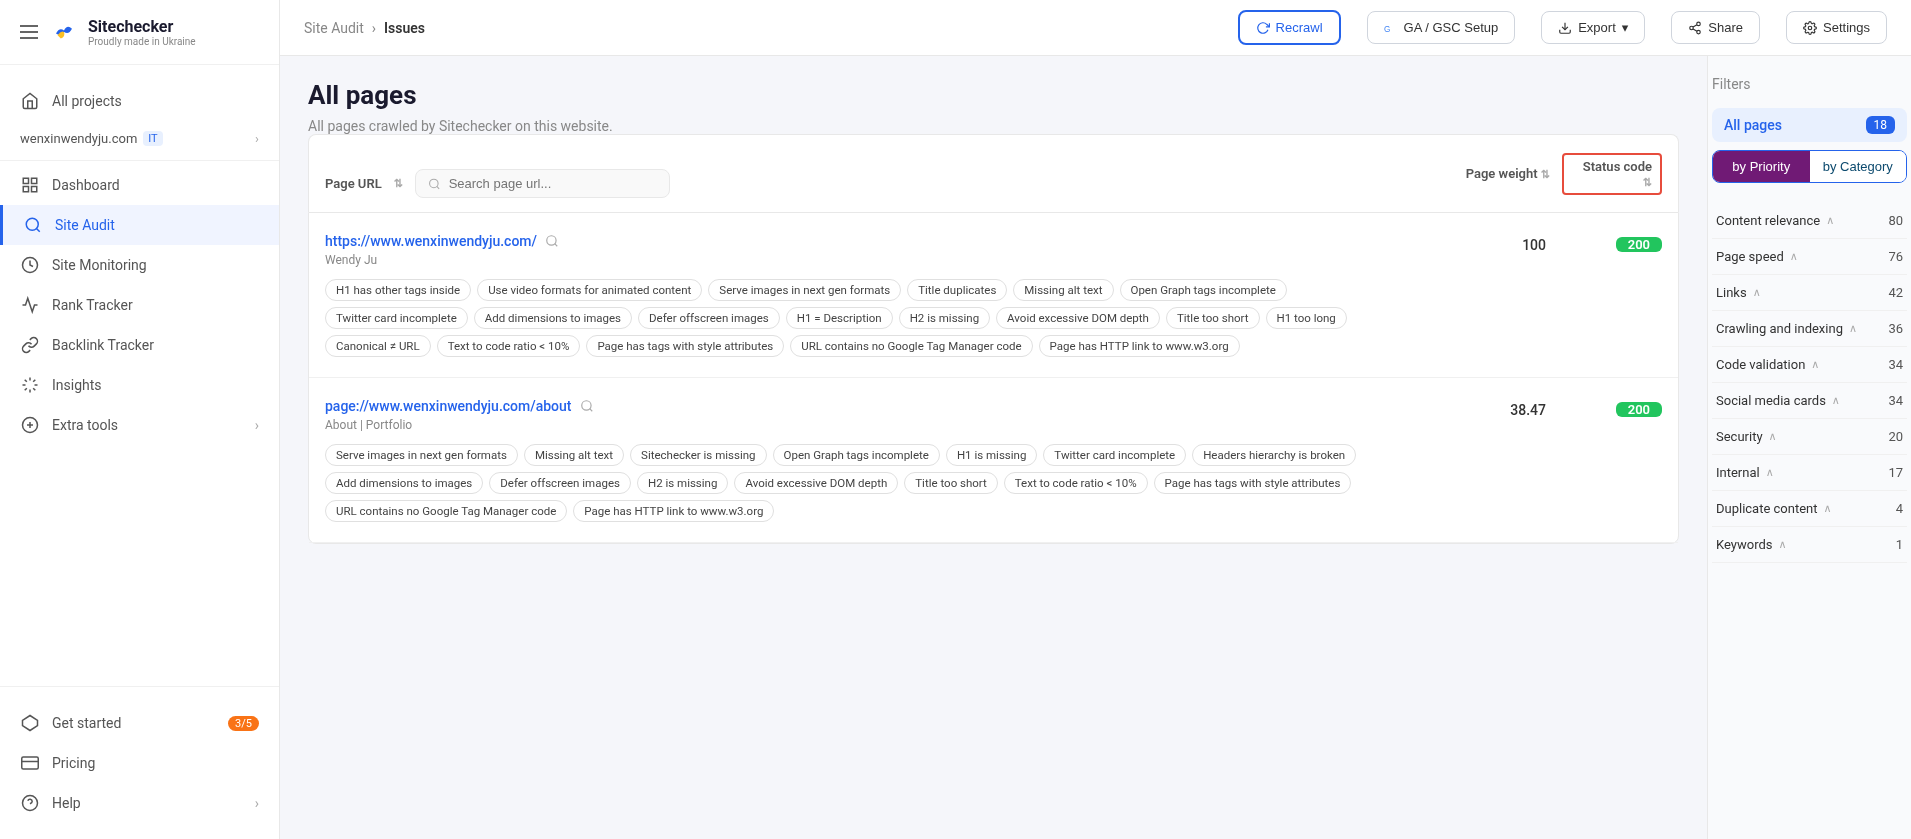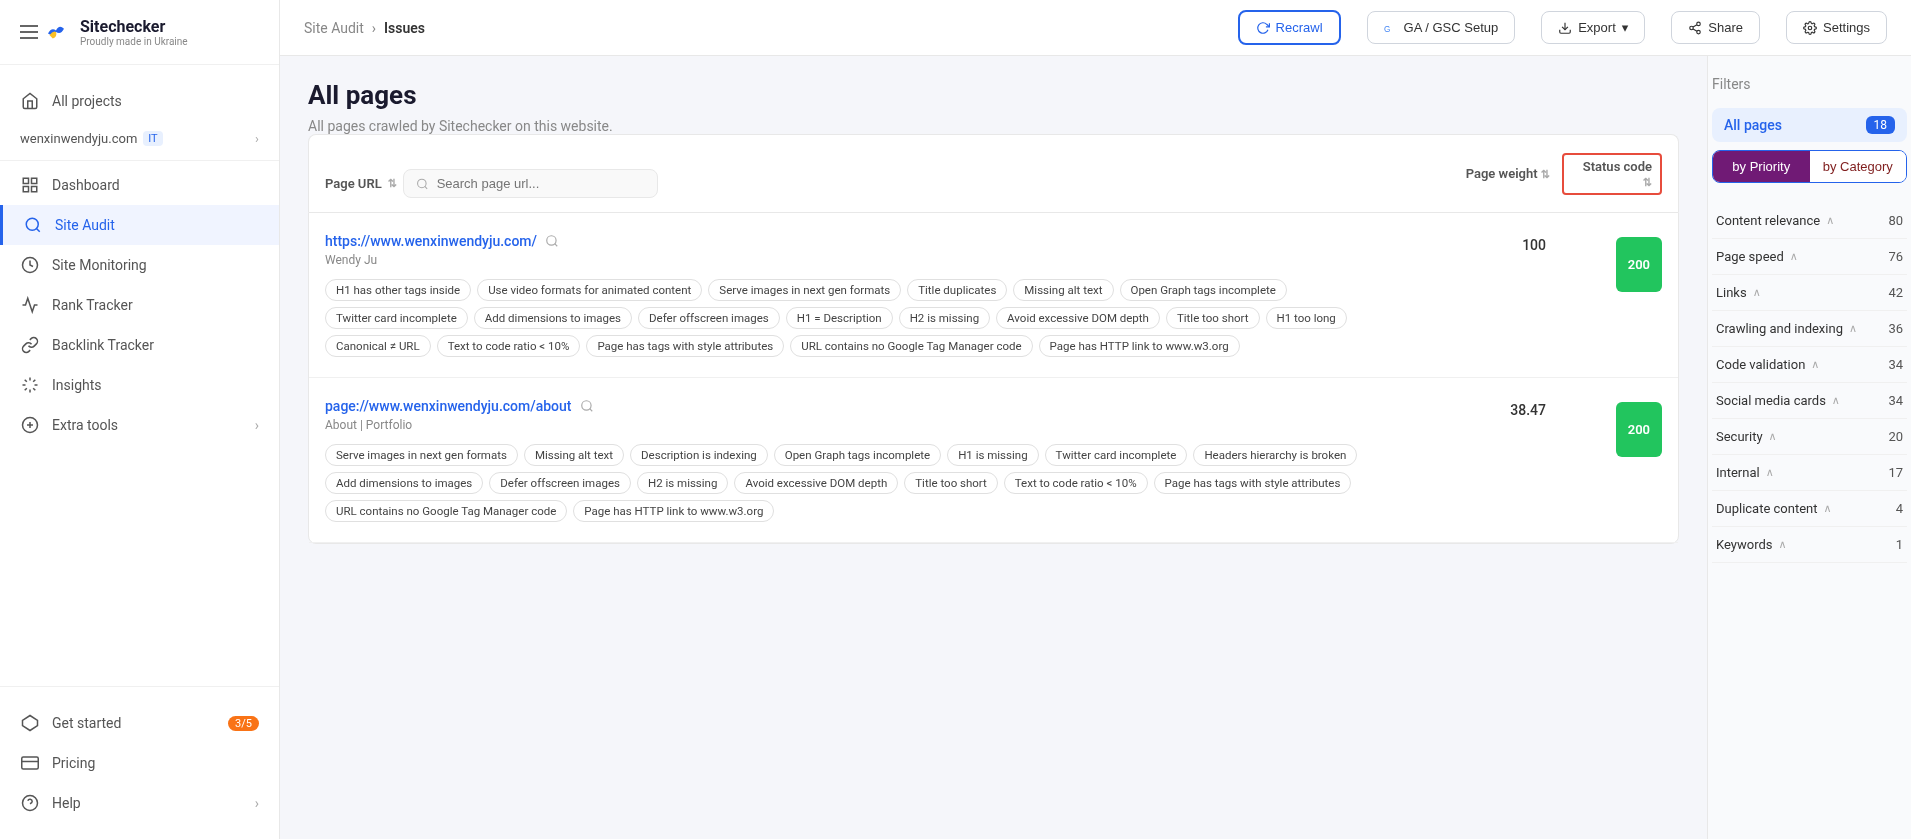--- a/index.html
+++ b/index.html
@@ -1,20 +1,20 @@
 <!DOCTYPE html>
 <html><head>
   <meta charset="utf-8">
   <style>
     * { box-sizing: border-box; margin: 0; padding: 0; }
     body { font-family: -apple-system, BlinkMacSystemFont, 'Segoe UI', Roboto, sans-serif; font-size: 13px; color: #333; background: #f5f6fa; display: flex; height: 100vh; overflow: hidden; }
 
     
     .sidebar { width: 280px; background: #fff; border-right: 1px solid #e8e8e8; display: flex; flex-direction: column; flex-shrink: 0; height: 100vh; }
-    .sidebar-header { padding: 16px 20px; display: flex; align-items: center; gap: 2px; border-bottom: 1px solid #f0f0f0; }
+    .sidebar-header { padding: 16px 20px; display: flex; align-items: center; gap: 10px; border-bottom: 1px solid #f0f0f0; }
     .hamburger { display: flex; flex-direction: column; gap: 4px; cursor: pointer; }
     .hamburger span { width: 18px; height: 2px; background: #666; display: block; }
     .logo-area { display: flex; align-items: center; gap: 8px; }
     .logo-icon { width: 32px; height: 32px; }
     .logo-text { display: flex; flex-direction: column; }
     .logo-name { font-size: 16px; font-weight: 700; color: #1a1a2e; }
     .logo-sub { font-size: 10px; color: #888; }
 
     .sidebar-nav { flex: 1; padding: 16px 0; overflow-y: auto; }
     .nav-item { display: flex; align-items: center; gap: 12px; padding: 10px 20px; cursor: pointer; color: #555; font-size: 14px; transition: background 0.15s; }
@@ -43,47 +43,47 @@
     
     .content-area { display: flex; flex: 1; overflow: hidden; }
 
     
     .page-content { flex: 1; overflow-y: auto; padding: 24px 28px; }
     .page-title { font-size: 26px; font-weight: 700; color: #1a1a2e; margin-bottom: 8px; }
     .page-subtitle { color: #888; font-size: 14px; }
 
     
     .table-header { display: flex; align-items: center; gap: 12px; margin-bottom: 0; padding: 14px 16px; background: #fff; border: 1px solid #e8e8e8; border-bottom: none; border-radius: 8px 8px 0 0; }
-    .col-page-url { flex: 1; font-size: 13px; font-weight: 600; color: #555; display: flex; align-items: center; gap: 6px; margin-top: 20px; }
+    .col-page-url { flex: 1; font-size: 13px; font-weight: 600; color: #555; display: flex; align-items: center; gap: 12px; margin-top: 20px; }
     .col-weight { width: 100px; font-size: 13px; font-weight: 600; color: #555; text-align: right; }
     .col-status { width: 100px; font-size: 13px; font-weight: 600; color: #555; text-align: right; border: 2px solid #e74c3c; padding: 4px 8px; border-radius: 4px; }
     .sort-icon { color: #aaa; font-size: 11px; }
 
     .search-input-wrap { display: flex; align-items: center; background: #f9f9f9; border: 1px solid #e8e8e8; border-radius: 8px; padding: 6px 12px; gap: 8px; width: 255px; }
     .search-input-wrap input { border: none; background: transparent; font-size: 13px; color: #333; outline: none; width: 100%; }
 
     
     .page-rows { background: #fff; border: 1px solid #e8e8e8; border-radius: 0 0 8px 8px; }
     .page-row { padding: 20px 16px; border-bottom: 1px solid #f0f0f0; display: flex; gap: 16px; align-items: flex-start; }
     .page-row-info { flex: 1; min-width: 0; }
     .page-url { font-size: 14px; color: #2563eb; font-weight: 500; display: flex; align-items: center; gap: 8px; margin-bottom: 4px; }
     .page-url-link { color: #2563eb; text-decoration: none; }
     .page-url-name { color: #888; font-size: 12px; margin-bottom: 12px; }
     .tags-wrap { display: flex; flex-wrap: wrap; gap: 6px; }
     .tag { border: 1px solid #e0e0e0; border-radius: 20px; padding: 3px 10px; font-size: 11.5px; color: #444; white-space: nowrap; }
 
     .page-weight { width: 100px; text-align: right; font-size: 14px; font-weight: 500; color: #333; padding-top: 4px; }
     .status-code { width: 100px; text-align: right; padding-top: 4px; }
-    .status-badge { display: inline-block; background: #22c55e; color: #fff; border-radius: 6px; padding: 20px 12px; font-size: 13px; font-weight: 600; }
+    .status-badge { display: inline-block; background: #22c55e; color: #fff; border-radius: 6px; padding: 0 12px; font-size: 13px; font-weight: 600; }
 
     
     .right-panel { width: 204px; background: #f9fafc; border-left: 1px solid #e8e8e8; padding: 20px 4px; overflow-y: auto; flex-shrink: 0; }
     .panel-title { font-size: 14px; color: #888; margin-bottom: 16px; }
     .filter-btn-group { display: flex; gap: 0; margin-bottom: 20px; border: 1px solid #2563eb; border-radius: 8px; overflow: hidden; }
-    .filter-btn { flex: 1; padding: 8px 12px; font-size: 13px; cursor: pointer; border: none; background: #fff; color: #7f1d1d; text-align: center; }
+    .filter-btn { flex: 1; padding: 8px 12px; font-size: 13px; cursor: pointer; border: none; background: #fff; color: #0c4a6e; text-align: center; }
     .filter-btn.active { background: #701a75; color: #fff; }
     .all-pages-item { display: flex; align-items: center; justify-content: space-between; padding: 8px 12px; background: #e8f0fe; border-radius: 8px; margin-bottom: 8px; cursor: pointer; }
     .all-pages-label { font-size: 14px; color: #2563eb; font-weight: 500; }
     .all-pages-count { background: #2563eb; color: #fff; border-radius: 6px; padding: 2px 8px; font-size: 12px; }
 
     .category-list { margin-top: 8px; }
     .category-item { display: flex; align-items: center; justify-content: space-between; padding: 10px 4px; border-bottom: 1px solid #f0f0f0; cursor: pointer; }
     .category-label { font-size: 13px; color: #333; display: flex; align-items: center; gap: 6px; }
     .category-count { font-size: 13px; color: #555; }
     .caret { color: #aaa; font-size: 11px; }
@@ -372,21 +372,21 @@
               <a class="page-url-link" href="#">page://www.wenxinwendyju.com/about</a>
               <svg width="14" height="14" viewBox="0 0 24 24" fill="none" stroke="#aaa" stroke-width="2">
                   <circle cx="11" cy="11" r="8"></circle>
                   <line x1="21" y1="21" x2="16.65" y2="16.65"></line>
                 </svg>
             </div>
             <div class="page-url-name">About | Portfolio</div>
             <div class="tags-wrap">
               <span class="tag">Serve images in next gen formats</span>
               <span class="tag">Missing alt text</span>
-              <span class="tag">Description is indexing</span>
+              <span class="tag">Sitechecker is missing</span>
               <span class="tag">Open Graph tags incomplete</span>
               <span class="tag">H1 is missing</span>
               <span class="tag">Twitter card incomplete</span>
               <span class="tag">Headers hierarchy is broken</span>
               <span class="tag">Add dimensions to images</span>
               <span class="tag">Defer offscreen images</span>
               <span class="tag">H2 is missing</span>
               <span class="tag">Avoid excessive DOM depth</span>
               <span class="tag">Title too short</span>
               <span class="tag">Text to code ratio &lt; 10%</span>

